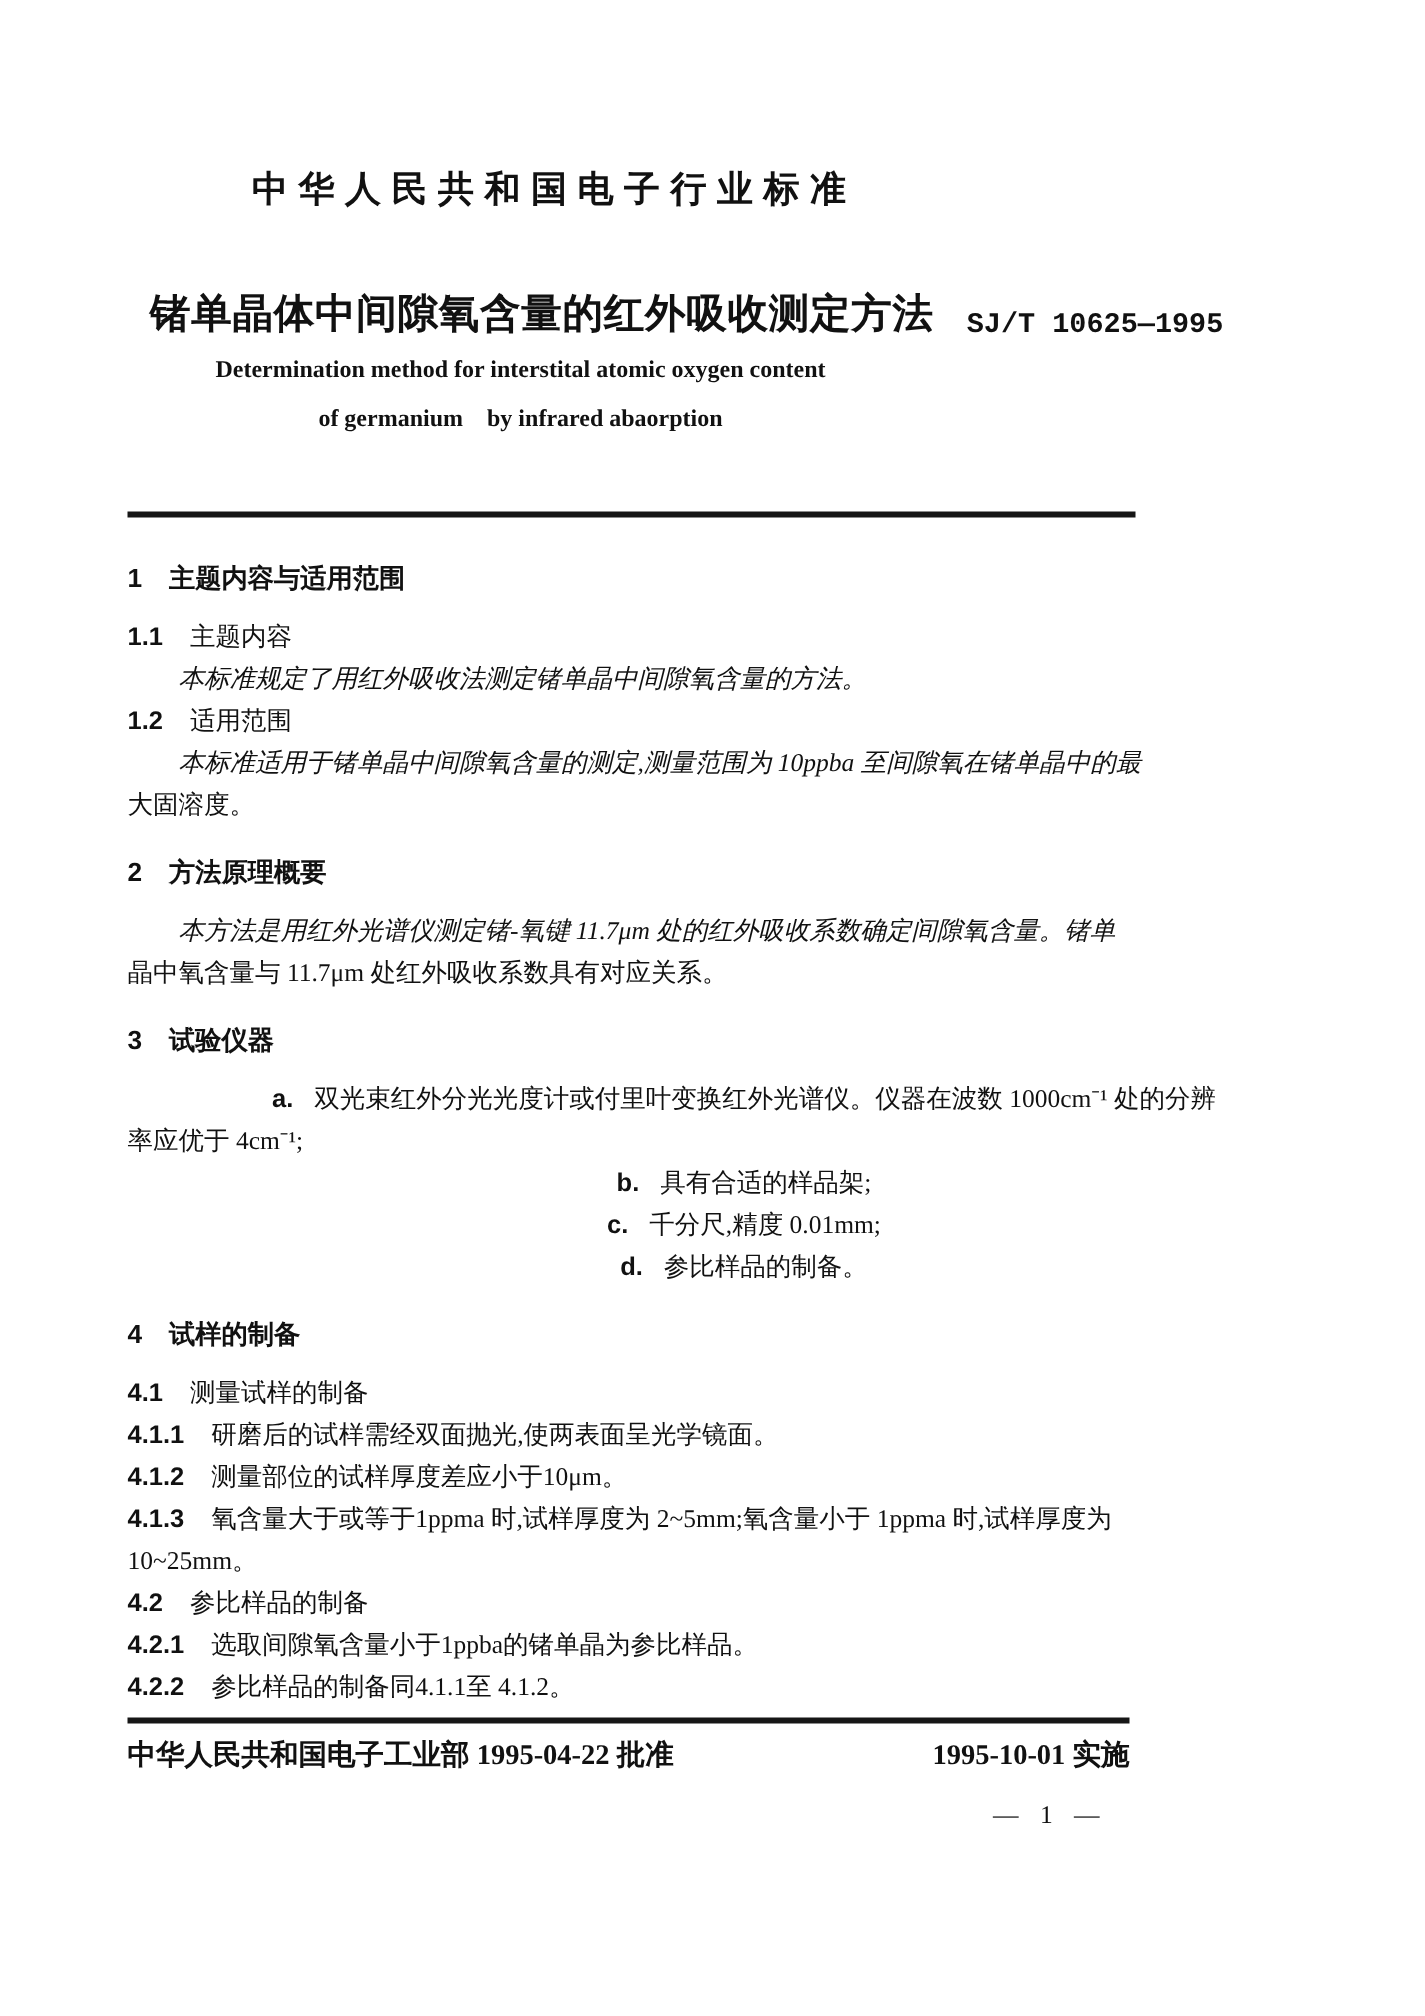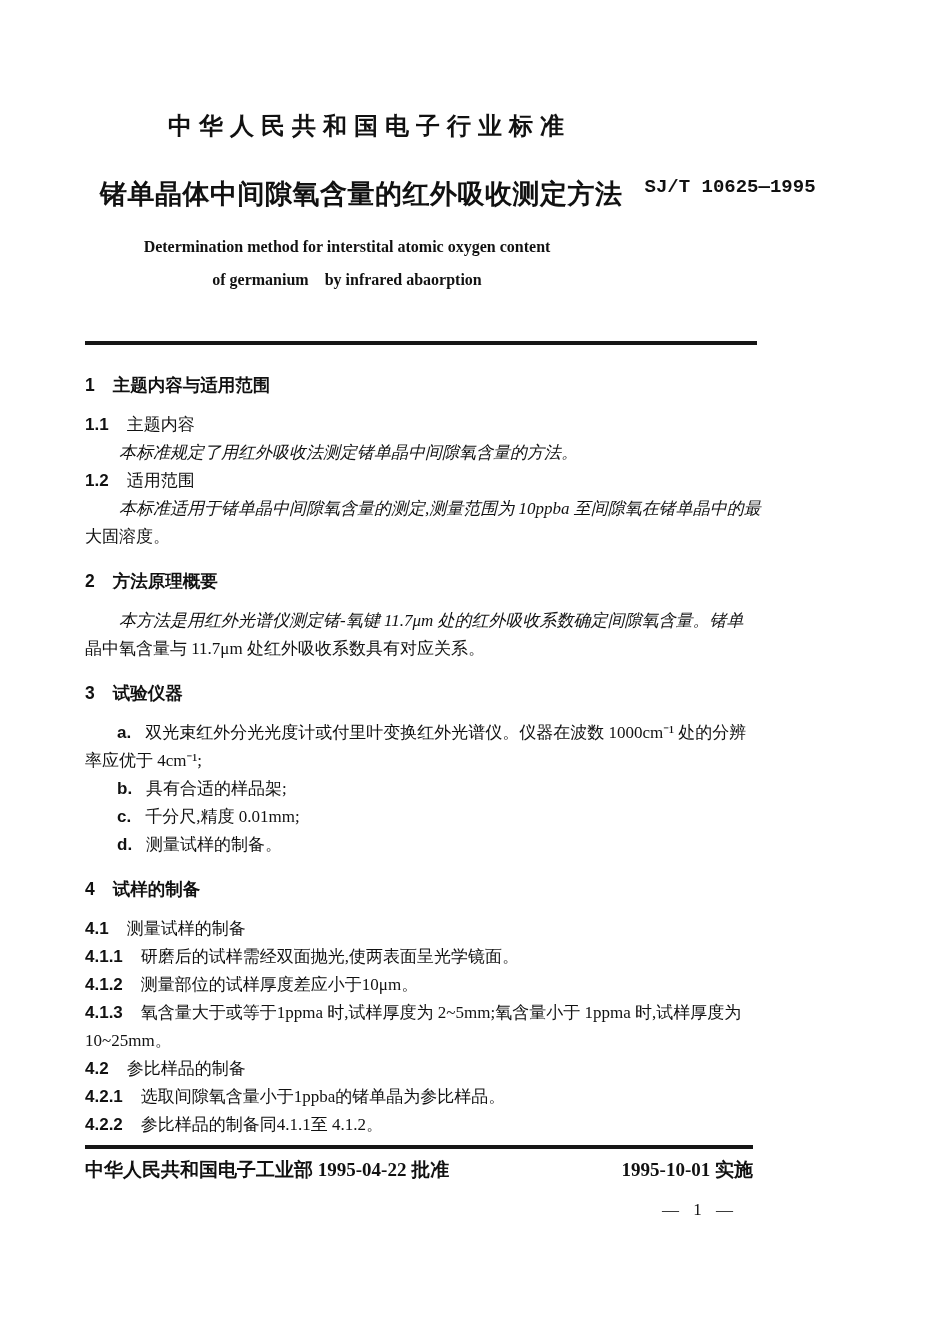--- a/index.html
+++ b/index.html
@@ -15,22 +15,22 @@
     background: #ffffff;
     overflow: hidden;
   }
   .org-title {
     position: absolute; left: 168px; top: 110px;
     font-family: Liberation Sans, sans-serif;
     font-weight: bold; font-size: 24px; letter-spacing: 7px;
     white-space: nowrap;
   }
   .title-row {
-    position: absolute; left: 100px; top: 176px;
-    display: flex; align-items: flex-start; white-space: nowrap;
+    position: absolute; left: 100px; top: 191px;
+    display: flex; align-items: flex-end; white-space: nowrap;
   }
   .title-cn {
     font-family: "Liberation Sans", sans-serif;
     font-weight: bold; font-size: 27px; letter-spacing: 0.5px;
   }
   .std-no {
     font-family: Liberation Mono, monospace;
     font-weight: bold; font-size: 19px; margin-left: 22px;
   }
   .en-title {
@@ -55,21 +55,21 @@
     font-weight: bold;
     margin-right: 18px;
   }
   .row.h1 {
     margin-top: 16px; margin-bottom: 12px;
     font-family: "Liberation Sans", sans-serif;
     font-weight: bold; font-size: 17.5px;
   }
   .row.pi { text-indent: 34px; font-style: italic; }   
   .row.pc { text-indent: 0; }      
-  .row.li { padding-left: 32px; }  
+  .row.li { padding-left: 32px; text-align: center; }  
   .row.li .num { margin-right: 14px; }
   .footer {
     position: absolute; left: 85px; top: 1157px; width: 668px;
     display: flex; justify-content: space-between; align-items: baseline;
     font-family: Liberation Serif, serif;
     font-weight: bold; font-size: 19px; white-space: nowrap;
   }
   .page-no {
     position: absolute; left: 630px; top: 1200px; width: 140px;
     text-align: center; font-size: 17px; letter-spacing: 5px;
@@ -103,21 +103,21 @@
     <div class="row pi"><span class="txt">本标准适用于锗单晶中间隙氧含量的测定,测量范围为 10ppba 至间隙氧在锗单晶中的最</span></div>
     <div class="row pc"><span class="txt">大固溶度。</span></div>
     <div class="row h1"><span class="num">2</span><span class="txt">方法原理概要</span></div>
     <div class="row pi"><span class="txt">本方法是用红外光谱仪测定锗-氧键 11.7μm 处的红外吸收系数确定间隙氧含量。锗单</span></div>
     <div class="row pc"><span class="txt">晶中氧含量与 11.7μm 处红外吸收系数具有对应关系。</span></div>
     <div class="row h1"><span class="num">3</span><span class="txt">试验仪器</span></div>
     <div class="row li"><span class="num">a.</span><span class="txt">双光束红外分光光度计或付里叶变换红外光谱仪。仪器在波数 1000cm⁻¹ 处的分辨</span></div>
     <div class="row pc"><span class="txt">率应优于 4cm⁻¹;</span></div>
     <div class="row li"><span class="num">b.</span><span class="txt">具有合适的样品架;</span></div>
     <div class="row li"><span class="num">c.</span><span class="txt">千分尺,精度 0.01mm;</span></div>
-    <div class="row li"><span class="num">d.</span><span class="txt">测量试样的制备。</span></div>
+    <div class="row li"><span class="num">d.</span><span class="txt">参比样品的制备。</span></div>
     <div class="row h1"><span class="num">4</span><span class="txt">试样的制备</span></div>
     <div class="row h2"><span class="num">4.1</span><span class="txt">测量试样的制备</span></div>
     <div class="row h2"><span class="num">4.1.1</span><span class="txt">研磨后的试样需经双面抛光,使两表面呈光学镜面。</span></div>
     <div class="row h2"><span class="num">4.1.2</span><span class="txt">测量部位的试样厚度差应小于10μm。</span></div>
     <div class="row h2"><span class="num">4.1.3</span><span class="txt">氧含量大于或等于1ppma 时,试样厚度为 2~5mm;氧含量小于 1ppma 时,试样厚度为</span></div>
     <div class="row pc"><span class="txt">10~25mm。</span></div>
     <div class="row h2"><span class="num">4.2</span><span class="txt">参比样品的制备</span></div>
     <div class="row h2"><span class="num">4.2.1</span><span class="txt">选取间隙氧含量小于1ppba的锗单晶为参比样品。</span></div>
     <div class="row h2"><span class="num">4.2.2</span><span class="txt">参比样品的制备同4.1.1至 4.1.2。</span></div>
   </div>

